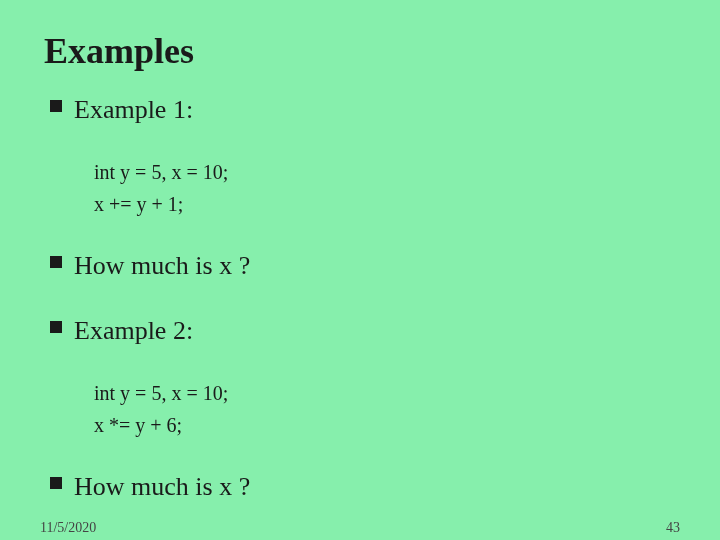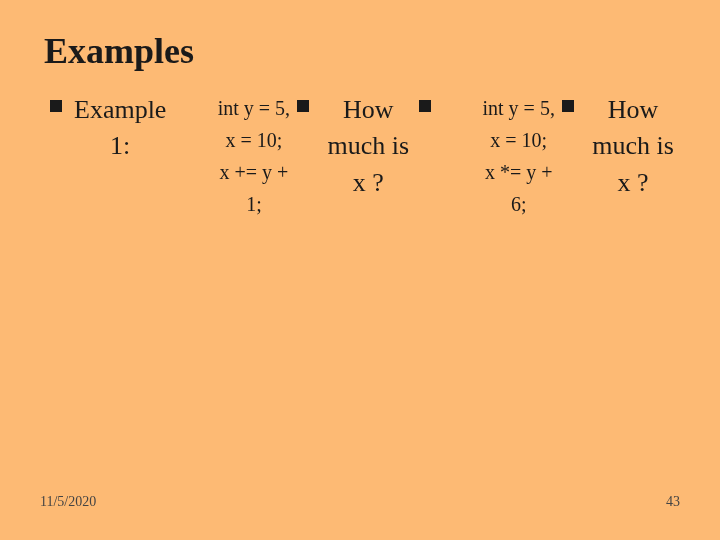--- a/index.html
+++ b/index.html
@@ -9,43 +9,42 @@
       height: 540px;
       background: #ffffff;
       font-family: 'Times New Roman', Times, serif;
       overflow: hidden;
       position: relative;
     }
 
     .slide {
       width: 720px;
       height: 540px;
-      background: #fdba74;
+      background: #86efac;
       padding: 30px 40px 30px 40px;
       display: flex;
       flex-direction: column;
       position: relative;
     }
 
     .slide-title {
       font-size: 36px;
       font-weight: bold;
       color: #1a1a1a;
       border-bottom: none;
       margin-bottom: 20px;
       padding-left: 4px;
     }
 
     .content {
       flex: 1;
       display: flex;
-      flex-direction: row;
-      gap: 4px;
+      flex-direction: column;
+      gap: 24px;
       padding-left: 10px;
-      text-align: center;
     }
 
     .bullet-item {
       display: flex;
       align-items: flex-start;
       gap: 12px;
       margin-bottom: 4px;
     }
 
     .bullet-square {
@@ -116,20 +115,21 @@
       <span class="code-line">x += y + 1;</span>
     </div>
 
     <div class="bullet-item">
       <div class="bullet-square"></div>
       <div class="bullet-text">How much is x ?</div>
     </div>
 
     <div class="bullet-item">
       <div class="bullet-square"></div>
+      <div class="bullet-text">Example 2:</div>
     </div>
 
     <div class="code-block">
       <span class="code-line">int y = 5,  x = 10;</span>
       <span class="code-line">x *= y + 6;</span>
     </div>
 
     <div class="bullet-item">
       <div class="bullet-square"></div>
       <div class="bullet-text">How much is x ?</div>

